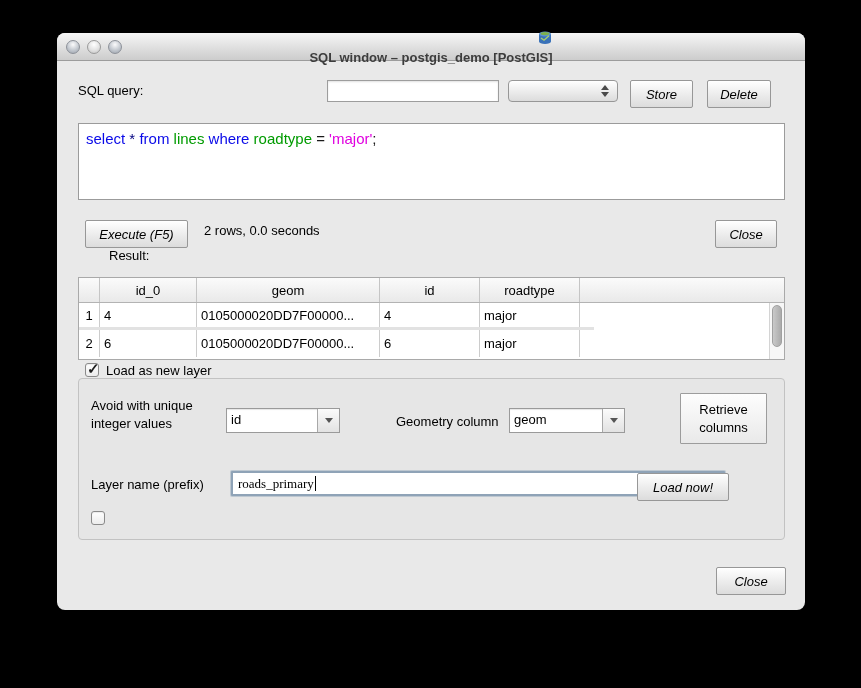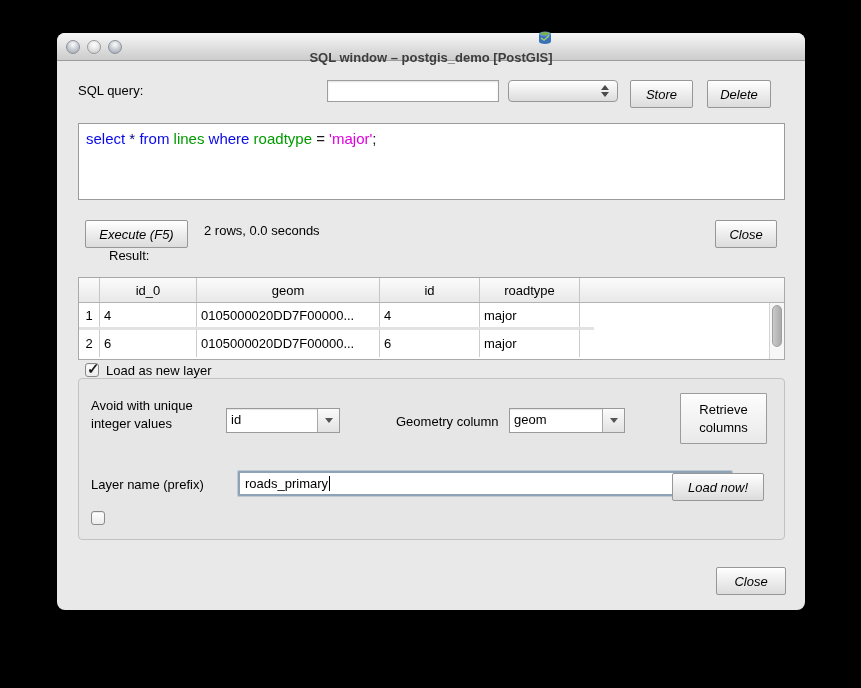--- a/index.html
+++ b/index.html
@@ -228,23 +228,23 @@
     <span class="label" style="left:317px; top:35px;">Geometry column</span>
     <div class="qcombo" style="left:430px; top:29px; width:116px; height:25px;">
       <span class="val">geom</span>
       <span class="arrow-btn">
           <span class="arrow-down-sm"></span>
         </span>
     </div>
     <button class="retrieve-btn" style="left:601px; top:14px; width:87px; height:51px;">Retrieve columns</button>
 
     <span class="label" style="left:12px; top:98px;">Layer name (prefix)</span>
-    <div class="focus-field" style="left:159px; top:92px; width:494px; height:25px;">
+    <div class="focus-field" style="left:152px; top:92px; width:494px; height:25px;font-family:Liberation Serif, serif;">
       <span>roads_primary</span>
         <span class="caret"></span>
     </div>
-    <button class="mac-btn" style="left:593px; top:94px; width:92px; position:absolute;">Load now!</button>
+    <button class="mac-btn" style="left:558px; top:94px; width:92px; position:absolute;">Load now!</button>
 
     <span class="checkbox" style="left:12px; top:132px;" id="avoid-check"></span>
   </div>
 
   <button class="mac-btn" style="left:659px; top:534px; width:70px;">Close</button>
 </div>
 
 </body></html>

